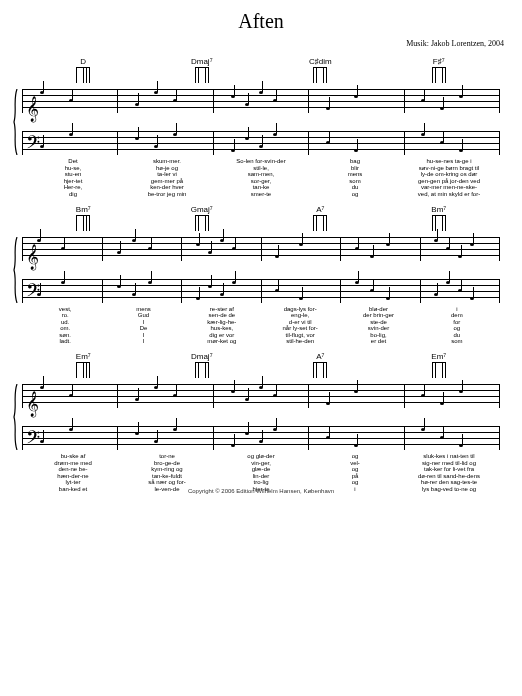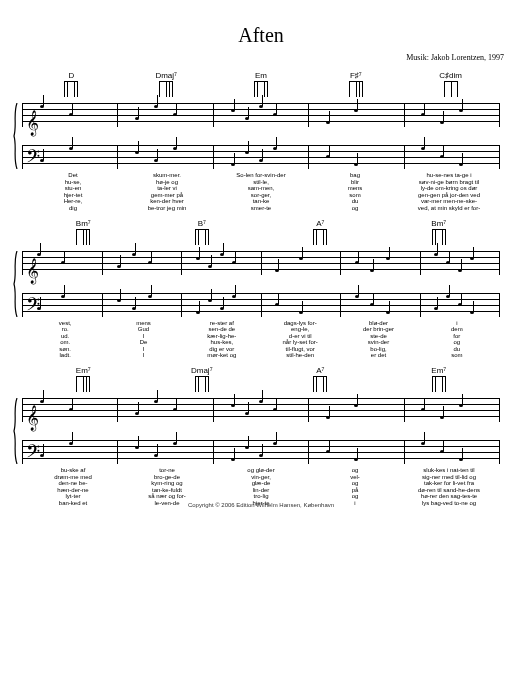--- a/index.html
+++ b/index.html
@@ -1,16 +1,16 @@
 <!DOCTYPE html>
 <html><head>
 <meta charset="utf-8">
 <style>
   html, body { margin:0; padding:0; background:#fff; color:#000; width:522px; height:696px; font-family:Georgia,serif; }
-  .page { padding:18px 18px 8px; position:relative; box-sizing:border-box; }
+  .page { padding:4px 18px 8px; position:relative; box-sizing:border-box; }
   .title { text-align:center; font-size:20px; font-weight:400; margin-top:6px; }
   .subtitle { text-align:center; font-size:11px; margin-top:2px; }
   .credits { text-align:right; font-size:8px; line-height:1.3; margin-top:6px; margin-bottom:4px; }
   .tempo { font-size:10px; margin:4px 0 0 0; }
   .tempo .note { display:inline-block; width:5px; height:5px; background:#000; border-radius:50%; position:relative; }
   .tempo .note::after { content:""; position:absolute; right:-1px; bottom:0; width:1px; height:10px; background:#000; }
 
   .system { margin-top:8px; }
   .chord-row { display:flex; justify-content:space-between; padding:0 6px 2px; }
   .chord { flex:1; text-align:center; }
@@ -48,31 +48,30 @@
   .lyric-line span { flex:1; text-align:center; white-space:nowrap; }
 
   .footer { position:absolute; bottom:6px; left:0; right:0; text-align:center; font-size:6px; color:#333; font-family:Arial,sans-serif; }
 </style>
 </head>
 <body>
 
 <div class="page">
   <div class="title">Aften</div>
   <div class="credits">
-    <div>Musik: Jakob Lorentzen, 1997</div>
+    <div>Musik: Jakob Lorentzen, 2004</div>
   </div>
 
   <div id="systems">
       <div class="system">
         <div class="chord-row">
           <div class="chord"><span class="chord-name">D</span><span class="chord-box"></span></div>
           <div class="chord"><span class="chord-name">Dmaj⁷</span><span class="chord-box"></span></div>
-          <div class="chord"><span class="chord-name">Em</span><span class="chord-box"></span></div>
+          <div class="chord"><span class="chord-name">C♯dim</span><span class="chord-box"></span></div>
           <div class="chord"><span class="chord-name">F♯⁷</span><span class="chord-box"></span></div>
-          <div class="chord"><span class="chord-name">C♯dim</span><span class="chord-box"></span></div>
         </div>
         <div class="staves">
           <div class="staff">
             <div class="lines">
               <div class="bars">
                 <div></div>
                 <div></div>
                 <div></div>
                 <div></div>
                 <div></div>
@@ -218,21 +217,21 @@
             <span>be-tror  jeg min</span>
             <span>smer-te</span>
             <span>og</span>
             <span>ved,  at min skyld er for-</span>
           </div>
         </div>
       </div>
       <div class="system">
         <div class="chord-row">
           <div class="chord"><span class="chord-name">Bm⁷</span><span class="chord-box"></span></div>
-          <div class="chord"><span class="chord-name">B⁷</span><span class="chord-box"></span></div>
+          <div class="chord"><span class="chord-name">Gmaj⁷</span><span class="chord-box"></span></div>
           <div class="chord"><span class="chord-name">A⁷</span><span class="chord-box"></span></div>
           <div class="chord"><span class="chord-name">Bm⁷</span><span class="chord-box"></span></div>
         </div>
         <div class="staves">
           <div class="staff">
             <div class="lines">
               <div class="bars">
                 <div></div>
                 <div></div>
                 <div></div>

